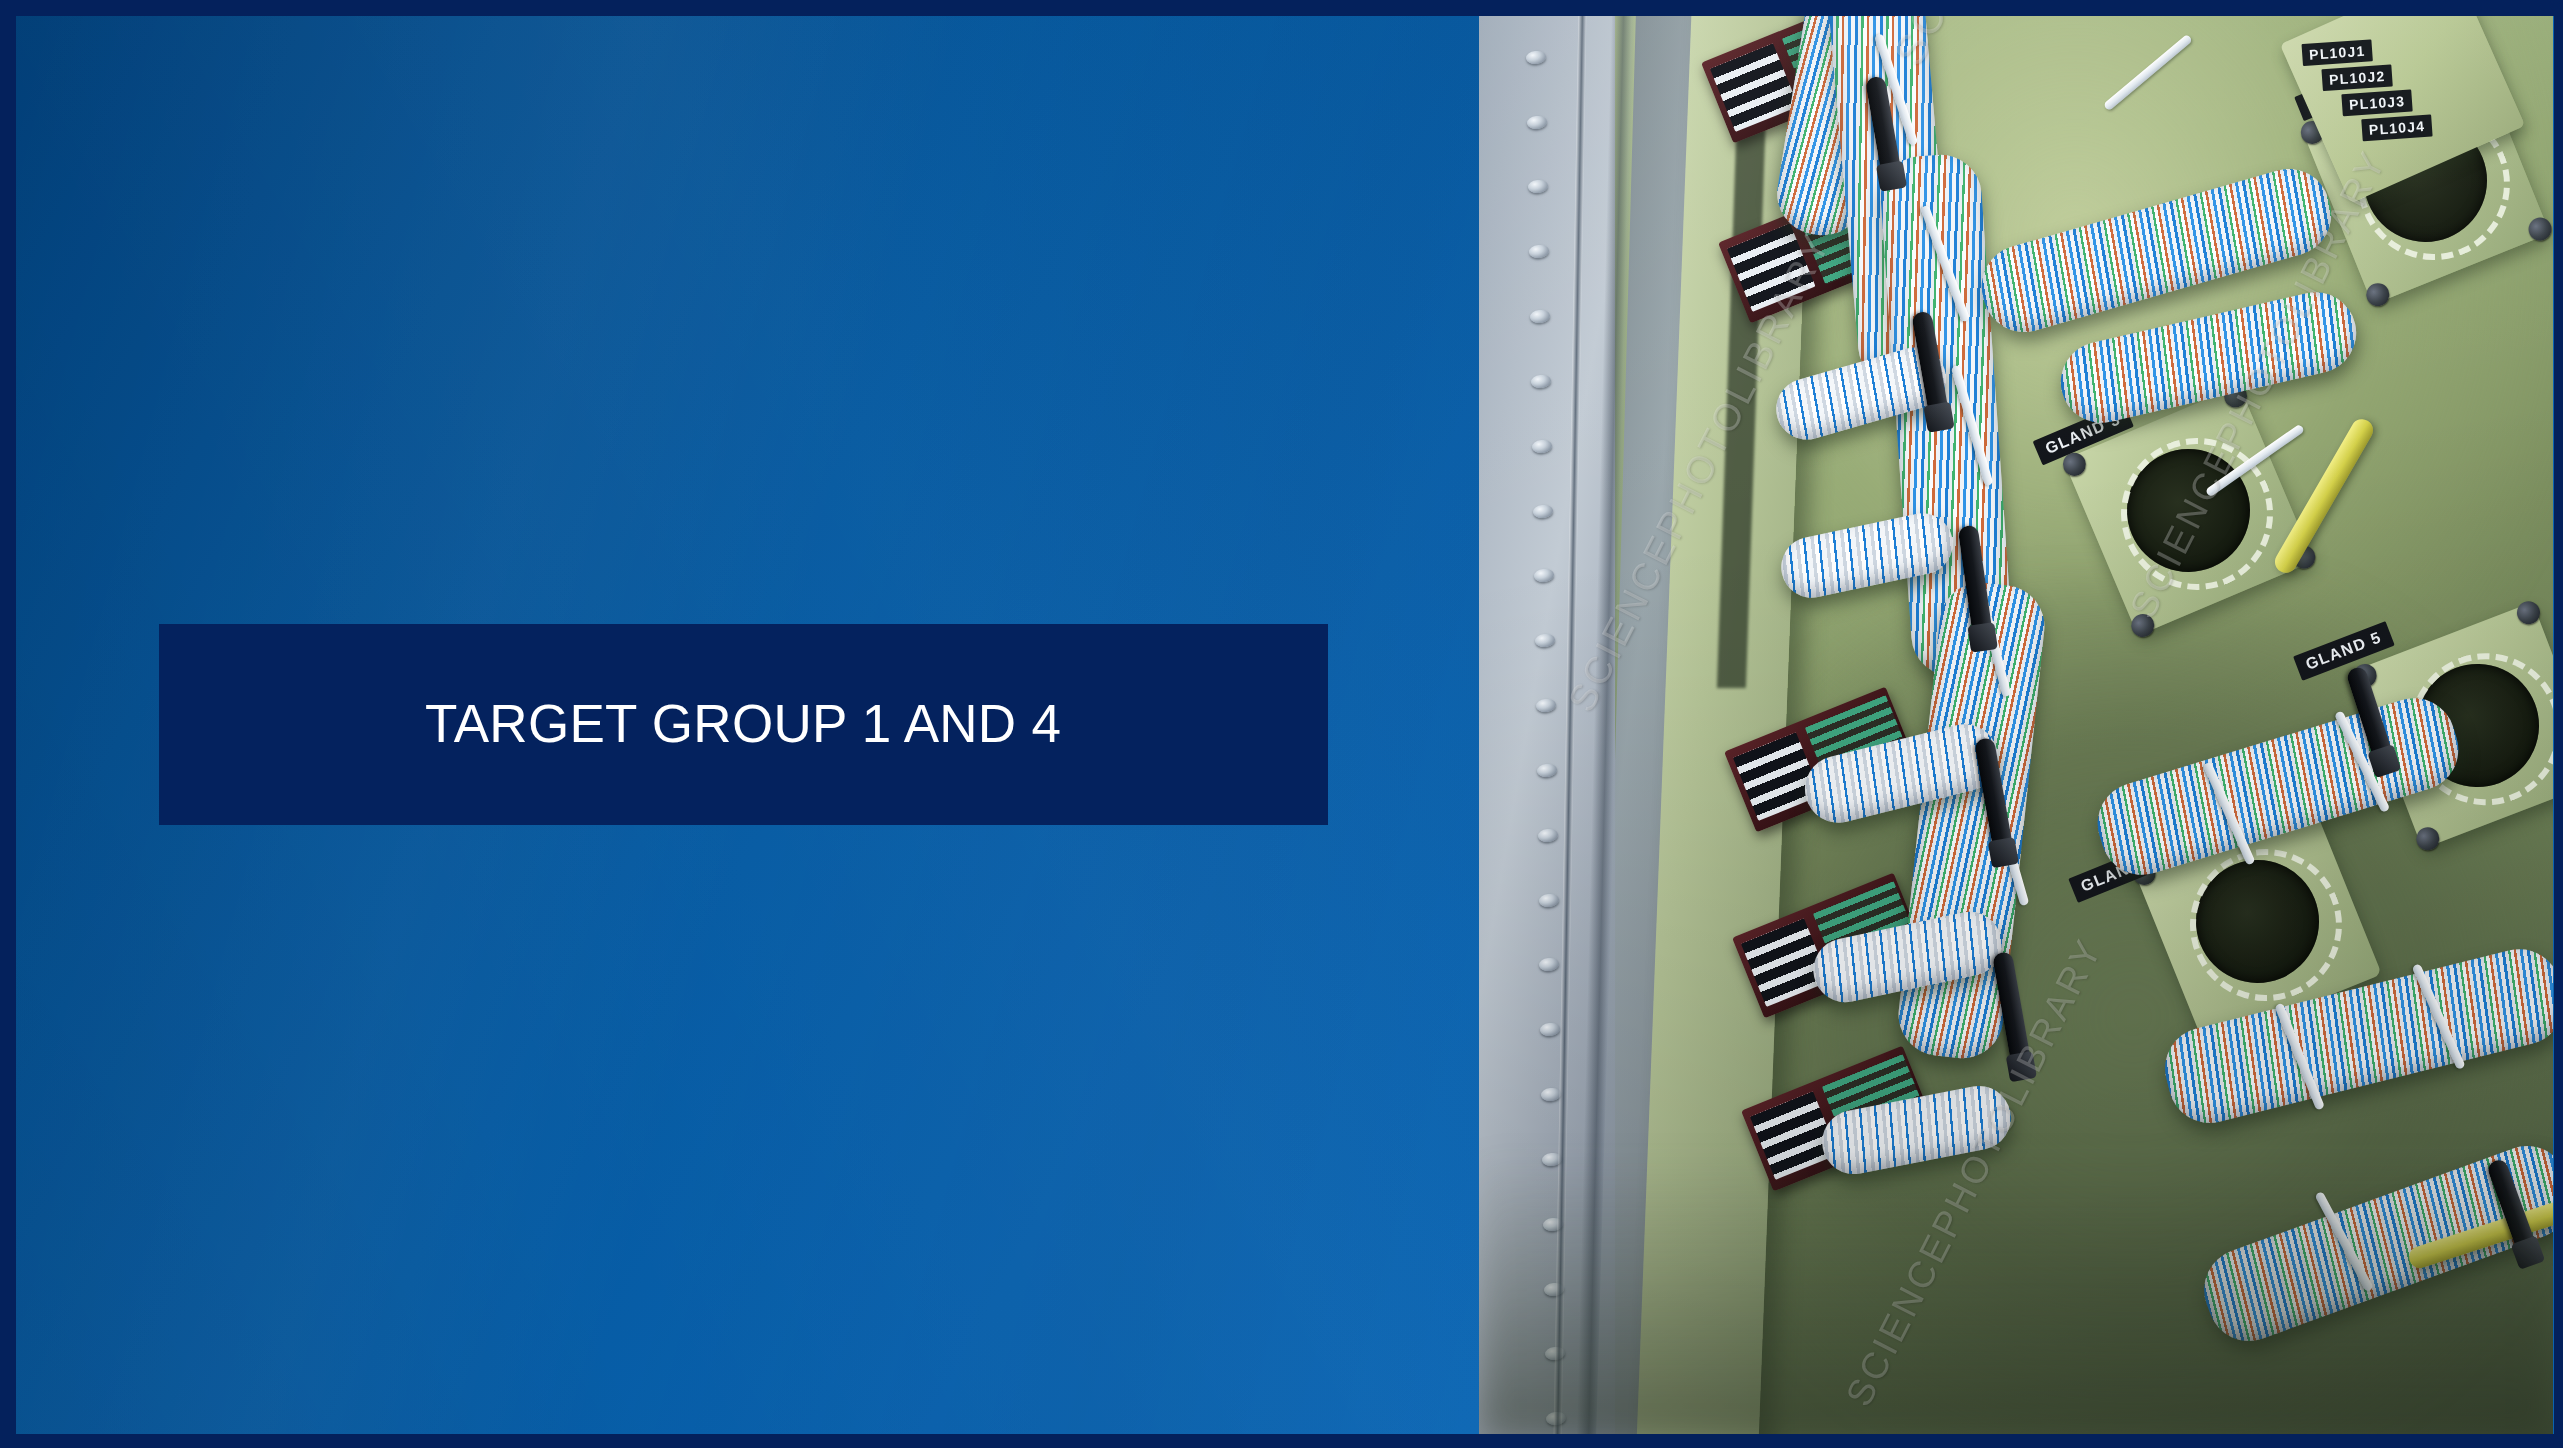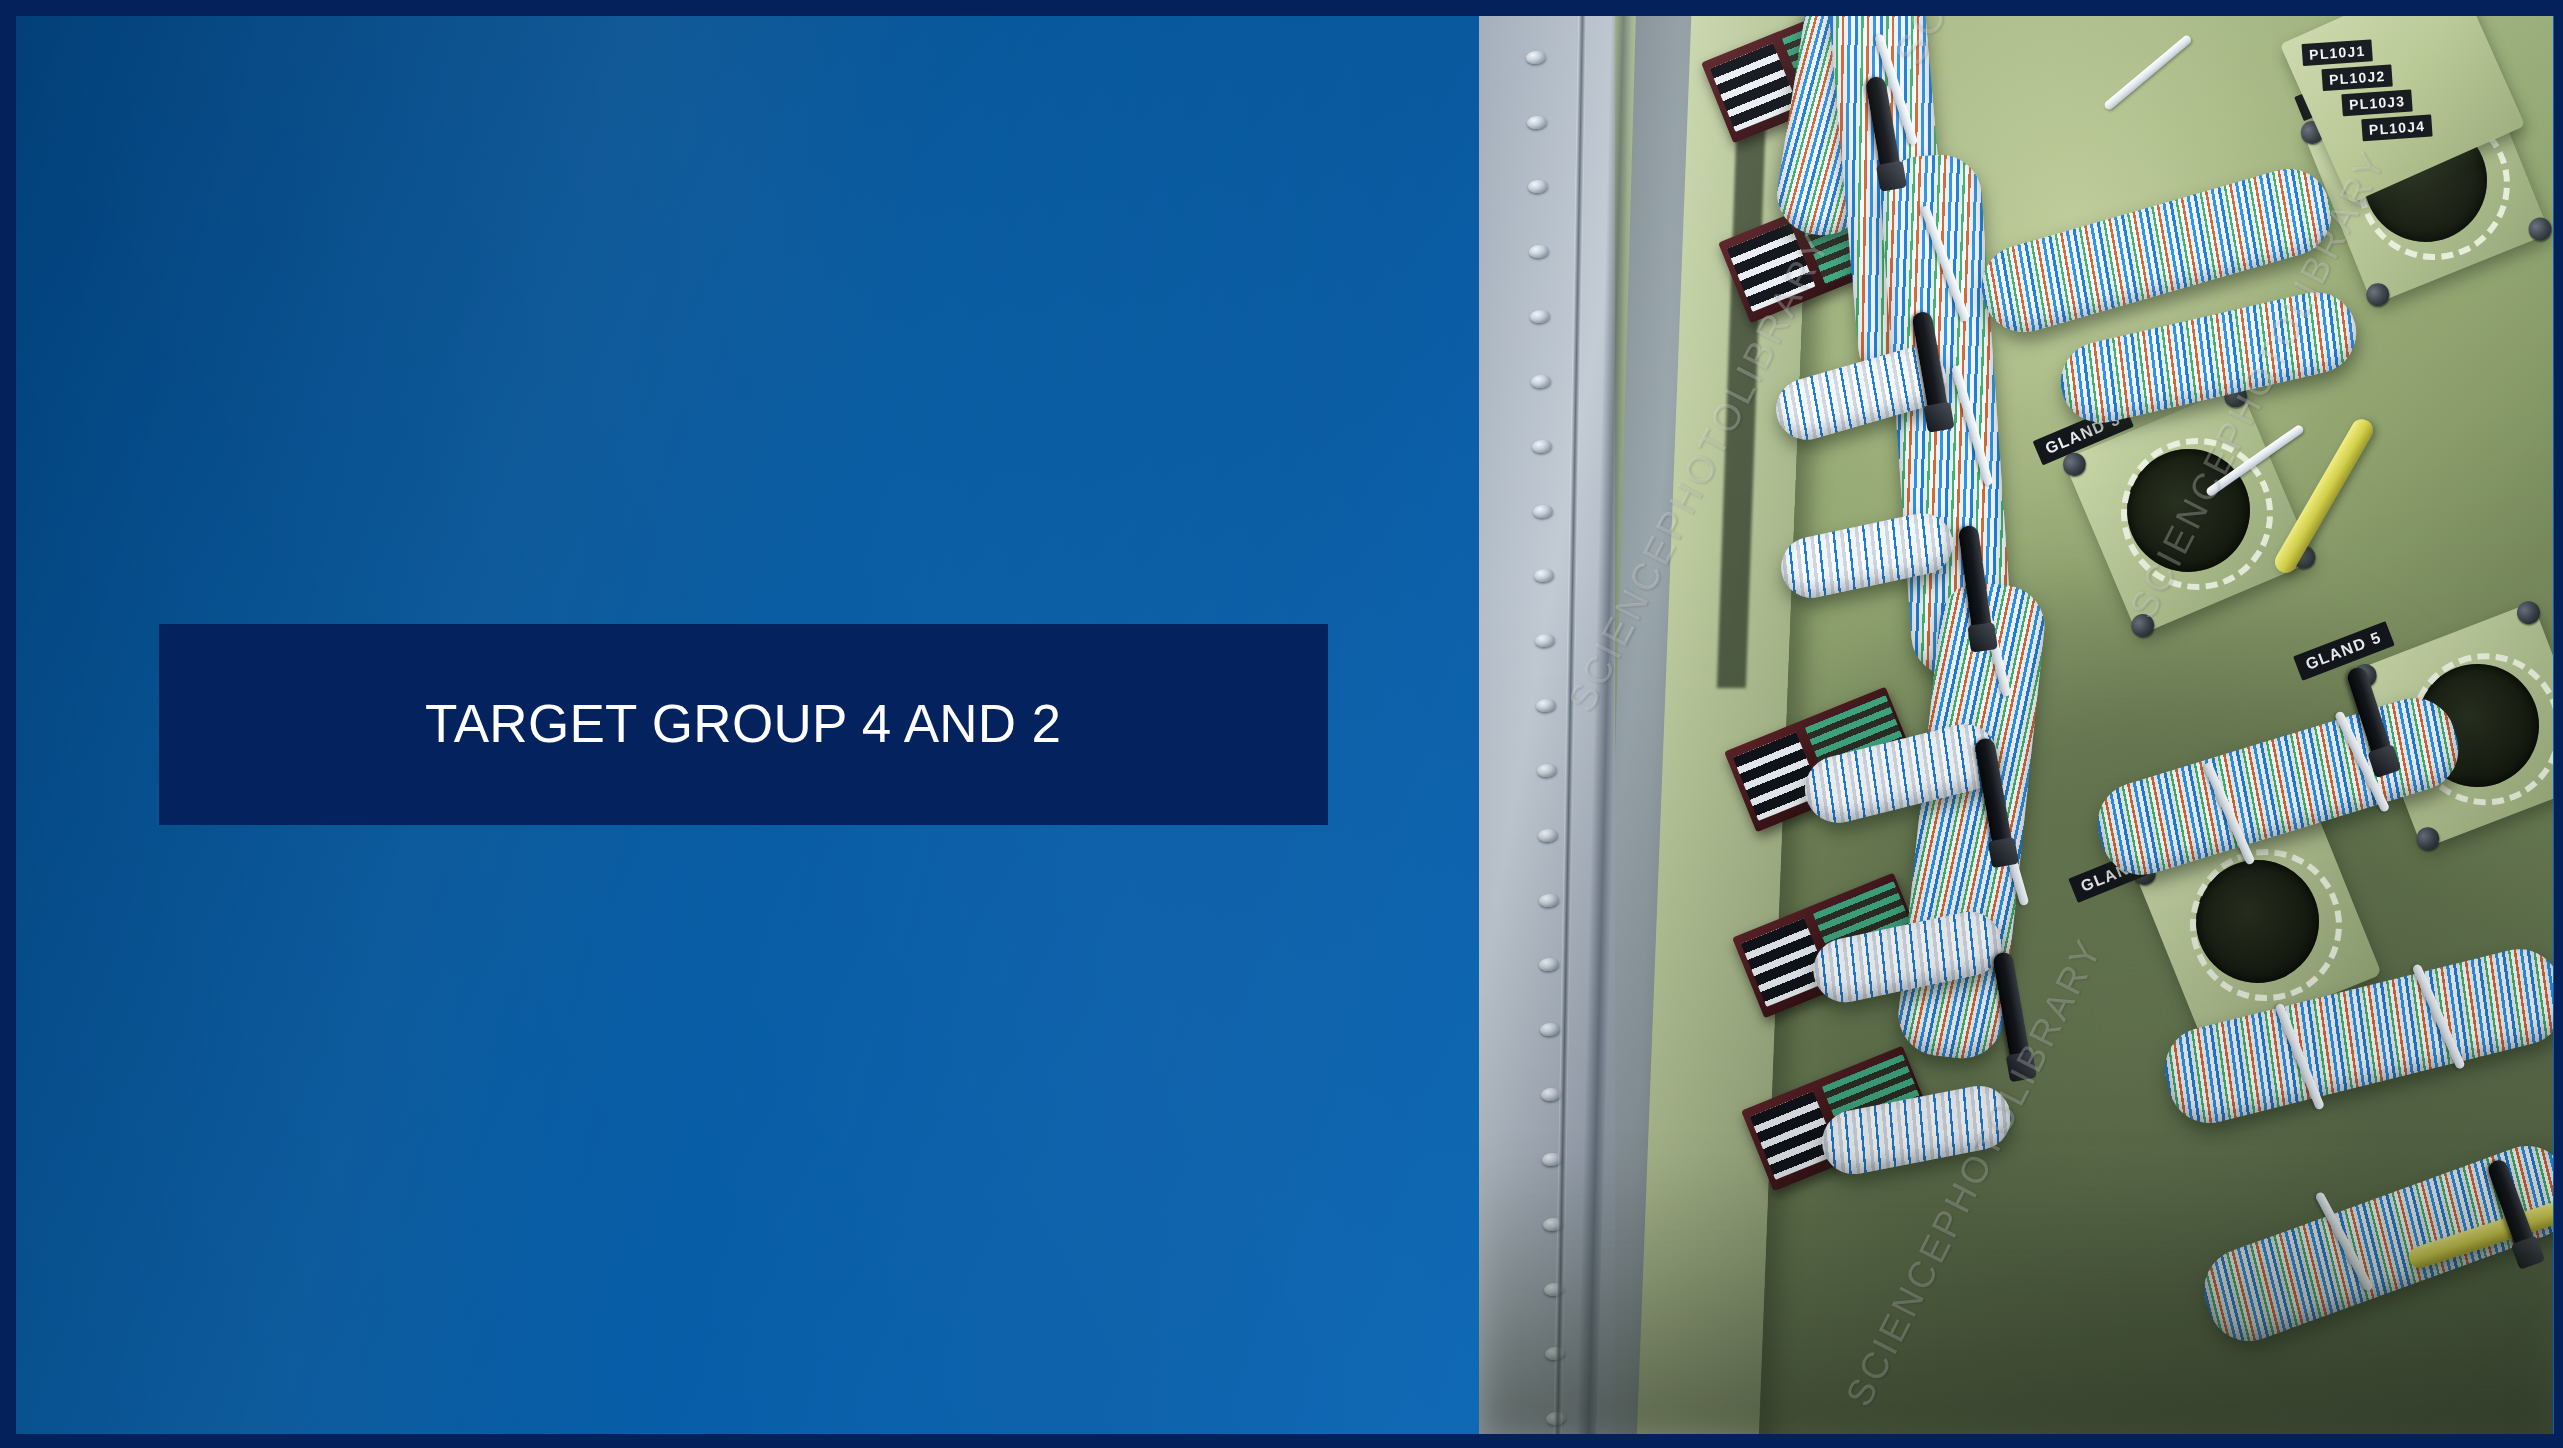--- a/index.html
+++ b/index.html
@@ -239,21 +239,21 @@
 
 <div class="slide">
   <div class="canvas">
 
     <div class="left-panel">
       <div class="sheen"></div>
       <div class="sheen2"></div>
 
 
       <div class="subtitle-box">
-        <div class="subtitle-line">TARGET GROUP 4 AND 2</div>
+        <div class="subtitle-line">TARGET GROUP 1 AND 4</div>
       </div>
     </div>
 
     <div class="photo">
 
       <div class="ph-layer green-base"></div>
       <div class="ph-layer green-blur1"></div>
       <div class="ph-layer green-blur2"></div>
 
       <div class="ph-layer alum"></div>

